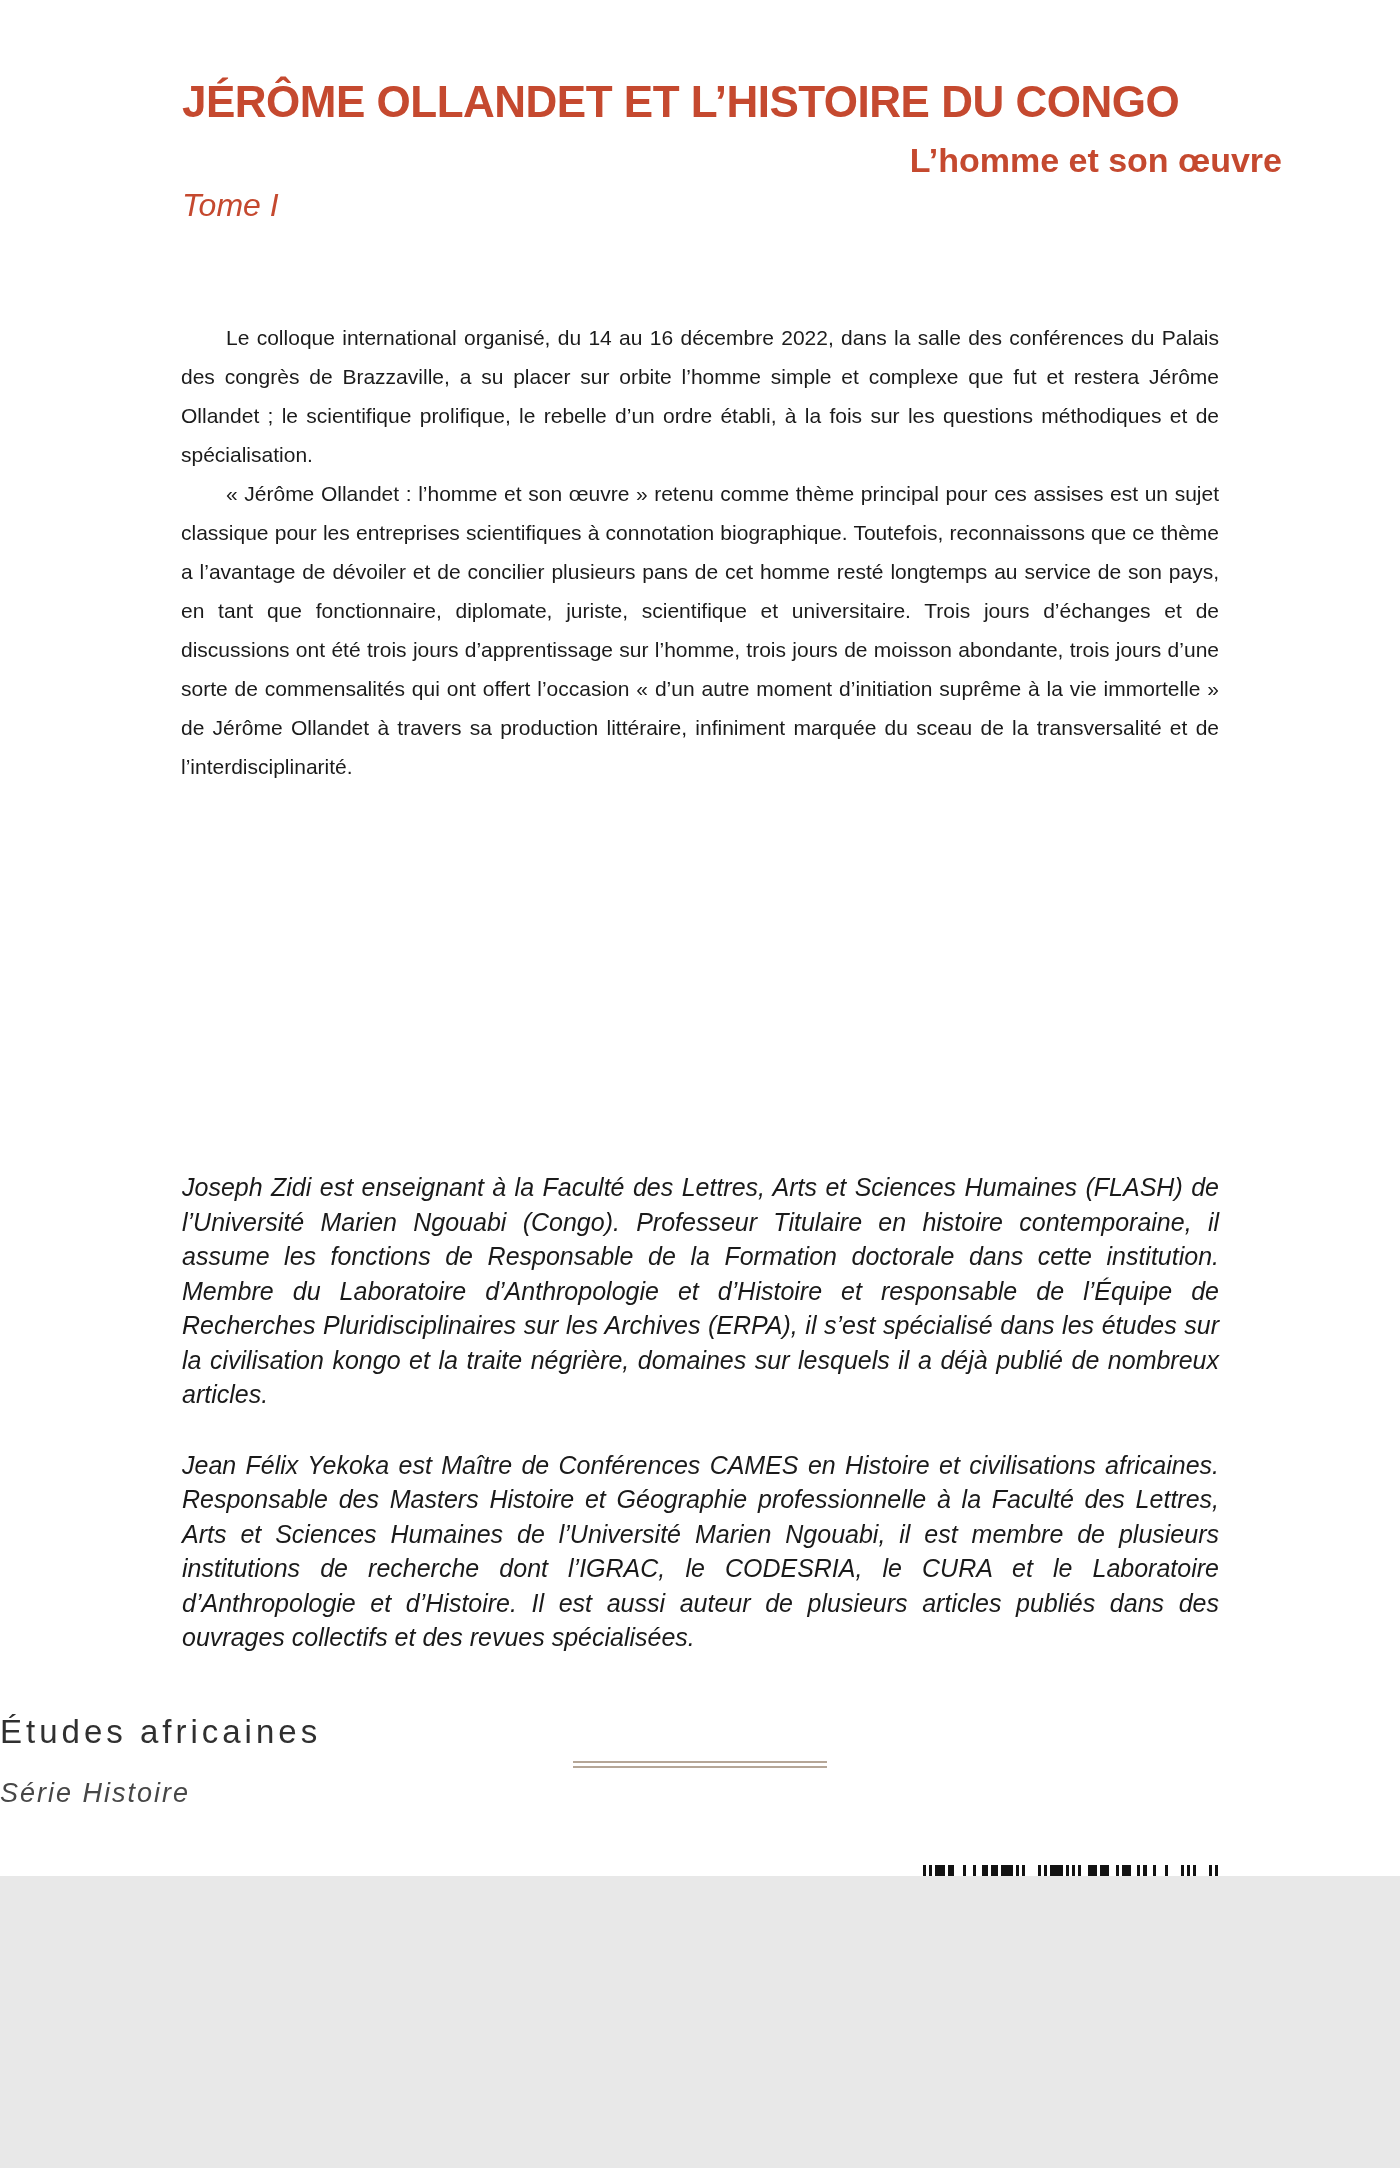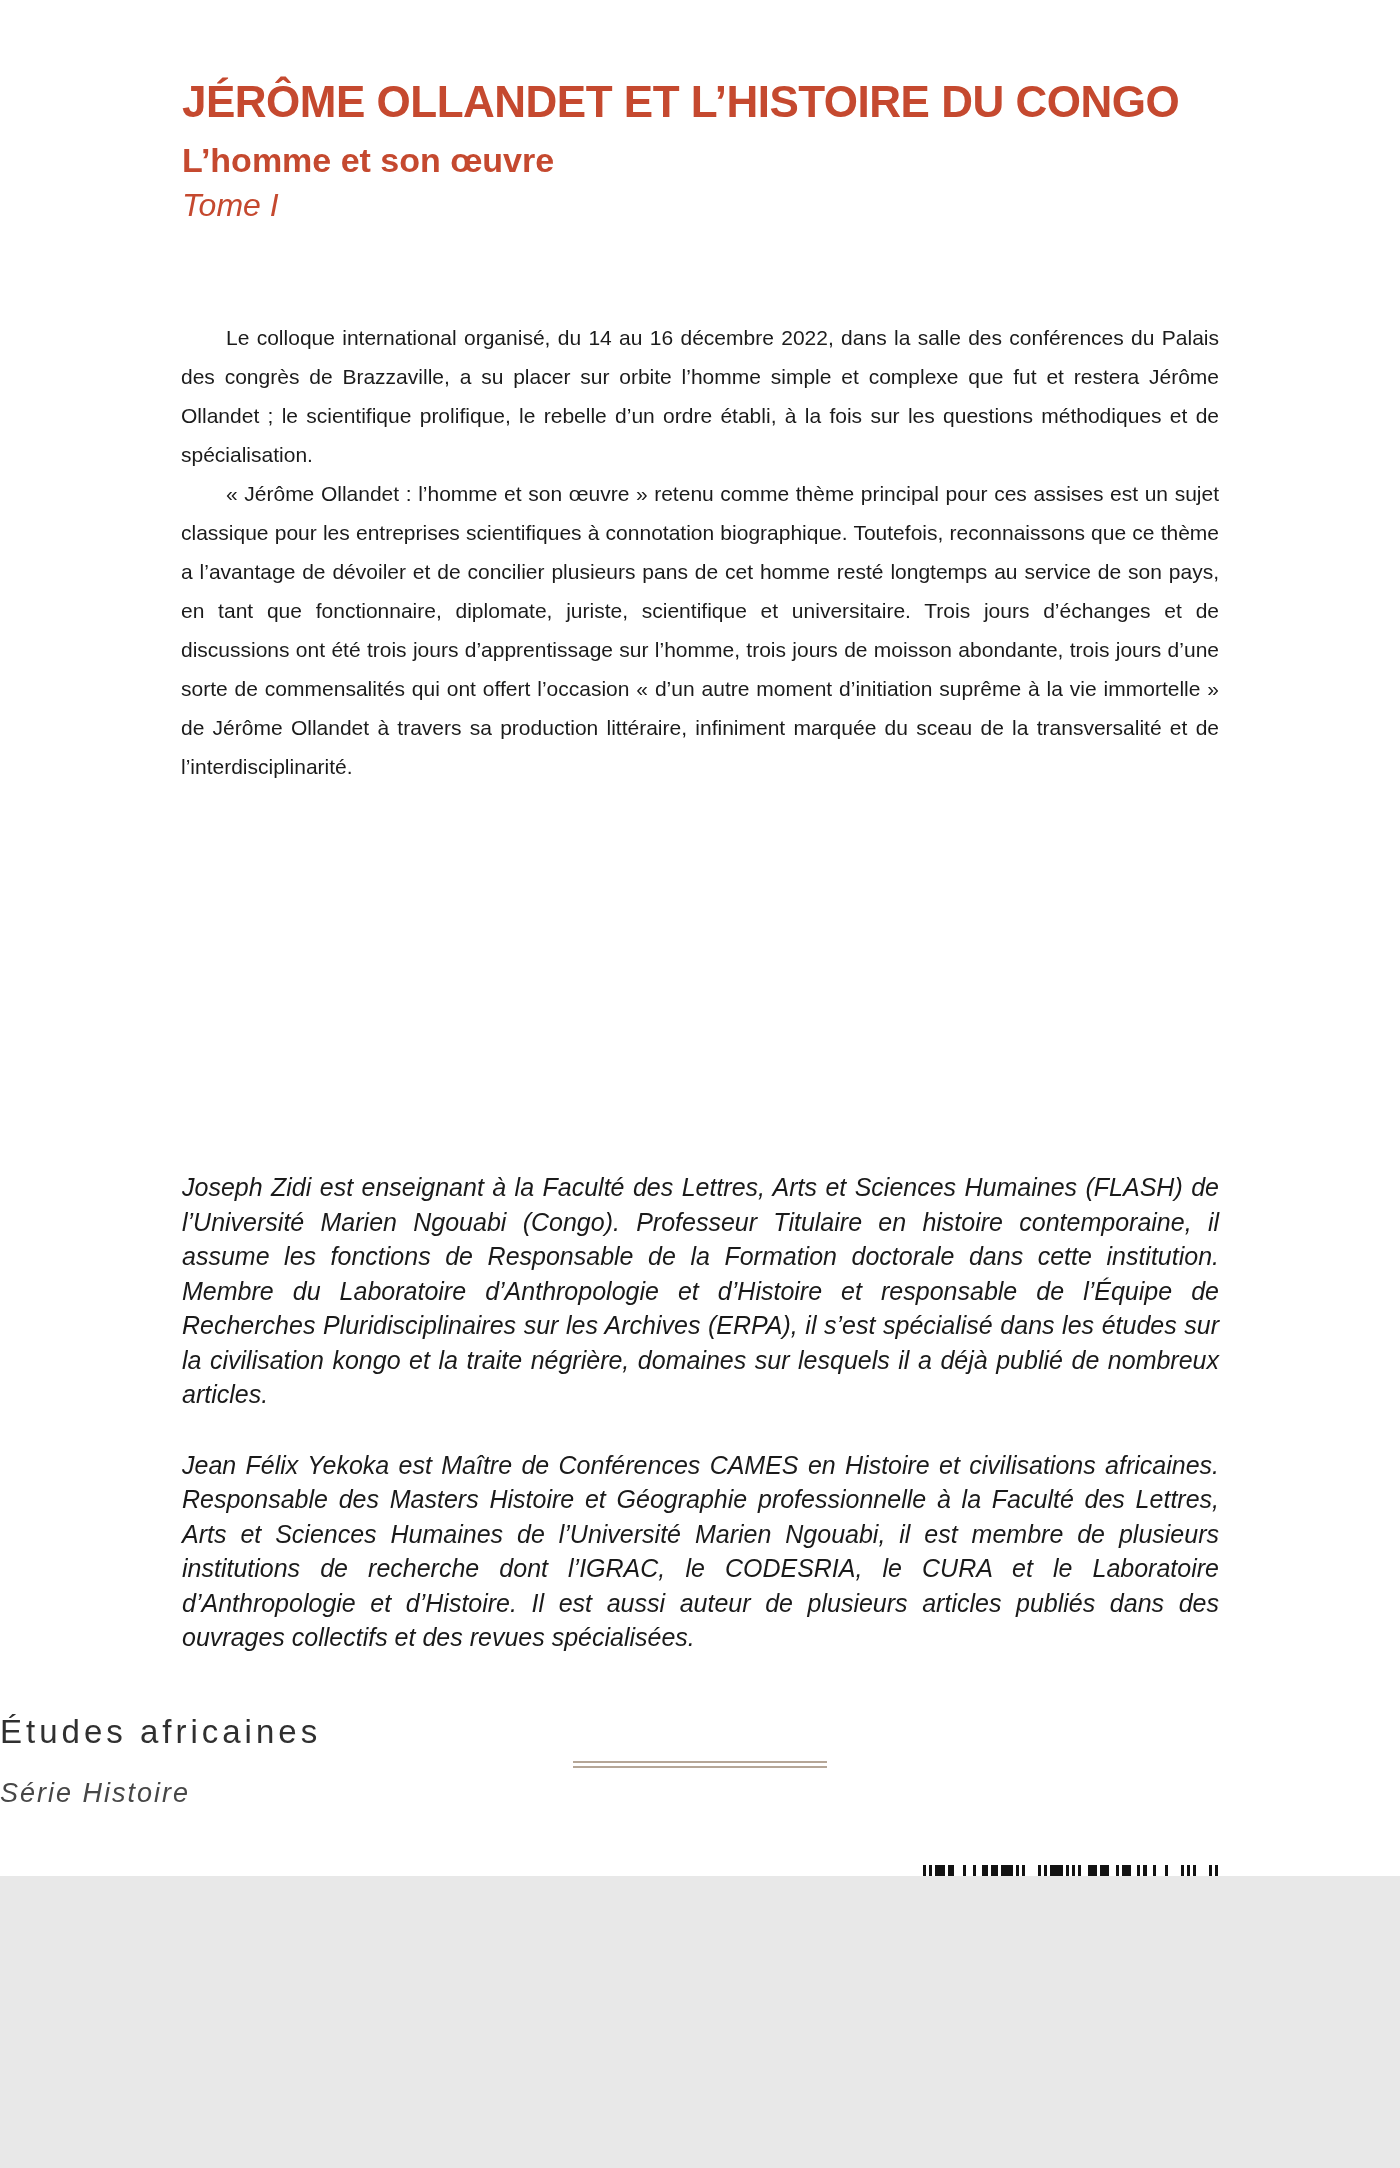--- a/index.html
+++ b/index.html
@@ -19,20 +19,21 @@
     font-size:44px;line-height:48px;
     font-weight:700;
     letter-spacing:-0.5px;
     color:var(--accent);
   }
   .book-subtitle{
     margin:16px 0 0 0;
     font-size:34px;line-height:36px;
     font-weight:700;
     color:var(--accent);
+    text-align:right;
   }
   .book-volume{
     margin:10px 0 0 0;
     font-size:32px;line-height:34px;
     font-weight:400;font-style:italic;
     color:var(--accent);
   }
   
   .synopsis{
     position:absolute;left:181px;top:318px;width:1038px;

